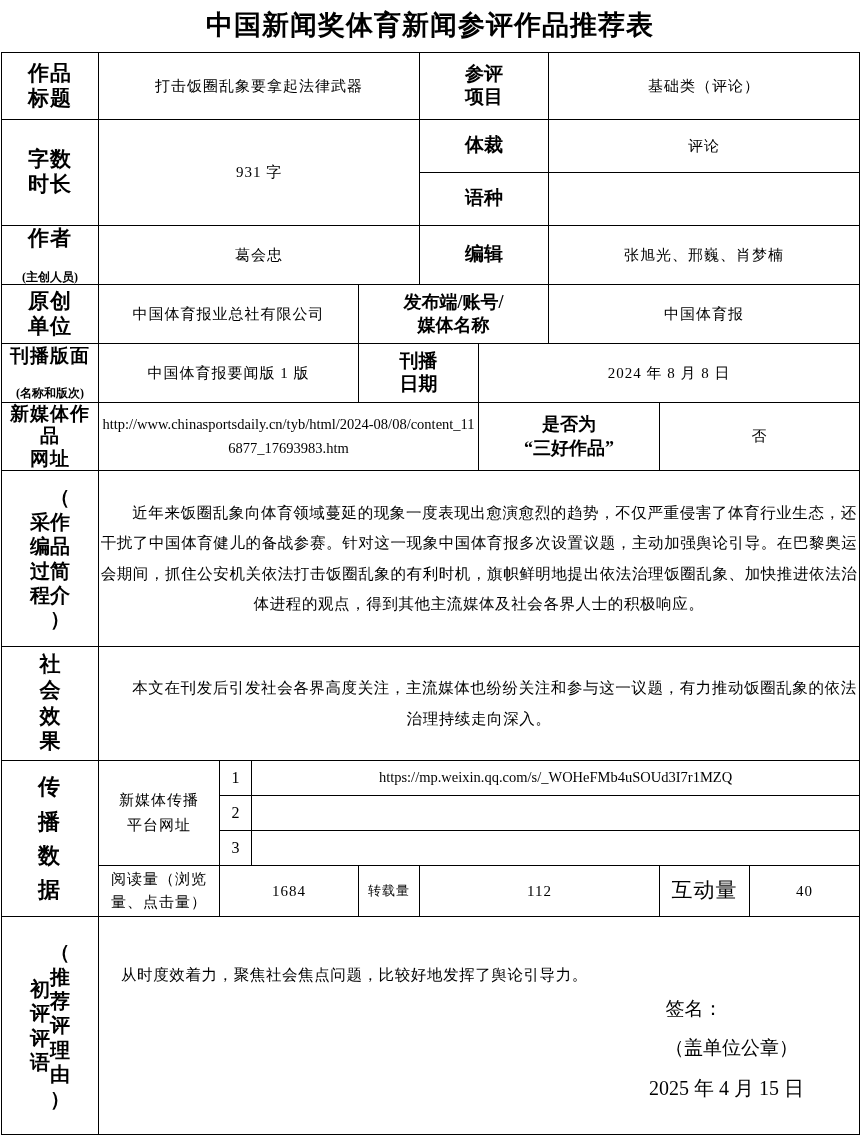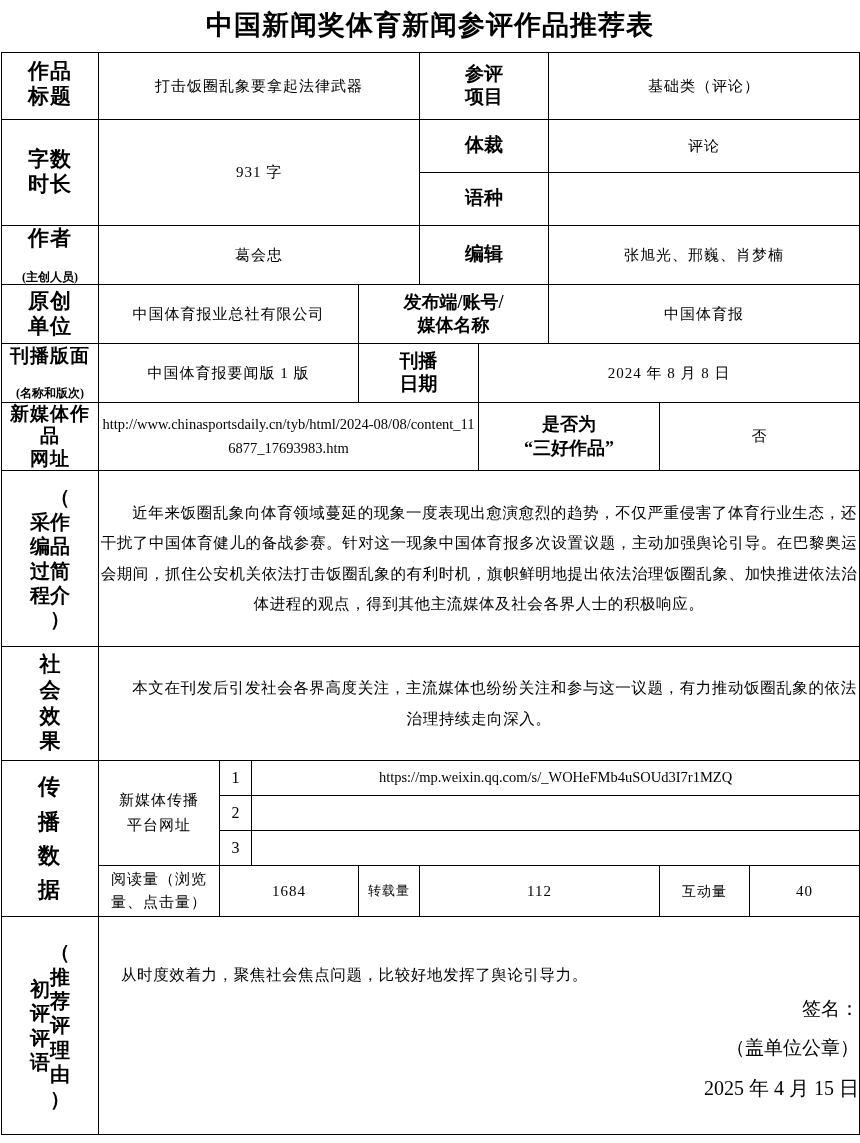--- a/index.html
+++ b/index.html
@@ -141,28 +141,28 @@
   .final-note {
     font-size: 15.5px;
     line-height: 1.9;
     letter-spacing: 0.6px;
     padding: 18px 16px 0 22px;
     text-align: left;
   }
   .sig-block {
     font-size: 19px;
     line-height: 2.05;
-    text-align: right;
+    text-align: center;
     padding-left: 0;
   }
   .sig-line-1 { padding-left: 430px; }
   .sig-line-2 { padding-left: 505px; }
   .sig-line-3 { padding-left: 495px; font-size: 20px; }
 
-  .pad-v { padding: 9px 6px; font-family: Liberation Mono, monospace; }
+  .pad-v { padding: 9px 6px; }
 </style>
 </head>
 <body>
 
 <div class="page">
 
   <div class="title">中国新闻奖体育新闻参评作品推荐表</div>
 
   <table class="form">
     <colgroup>
@@ -296,21 +296,21 @@
         <td class="val-mono" colspan="7"></td>
       </tr>
 
       <tr>
         <td class="val" style="height:50px;font-size:15px;line-height:1.55;padding:0 3px">
           <span>阅读量（浏览<br>量、点击量）</span>
         </td>
         <td class="val" colspan="2">1684</td>
         <td class="val" style="font-size:13px">转载量</td>
         <td class="val" colspan="3">112</td>
-        <td class="val" style="font-size:14px">互动量</td>
+        <td class="val" style="font-size:21px">互动量</td>
         <td class="val" colspan="2">40</td>
       </tr>
 
       <tr>
         <td style="height:217px">
           <div class="vlabel2">
             <div class="col left">
               <span>初</span>
               <span>评</span>
               <span>评</span>

